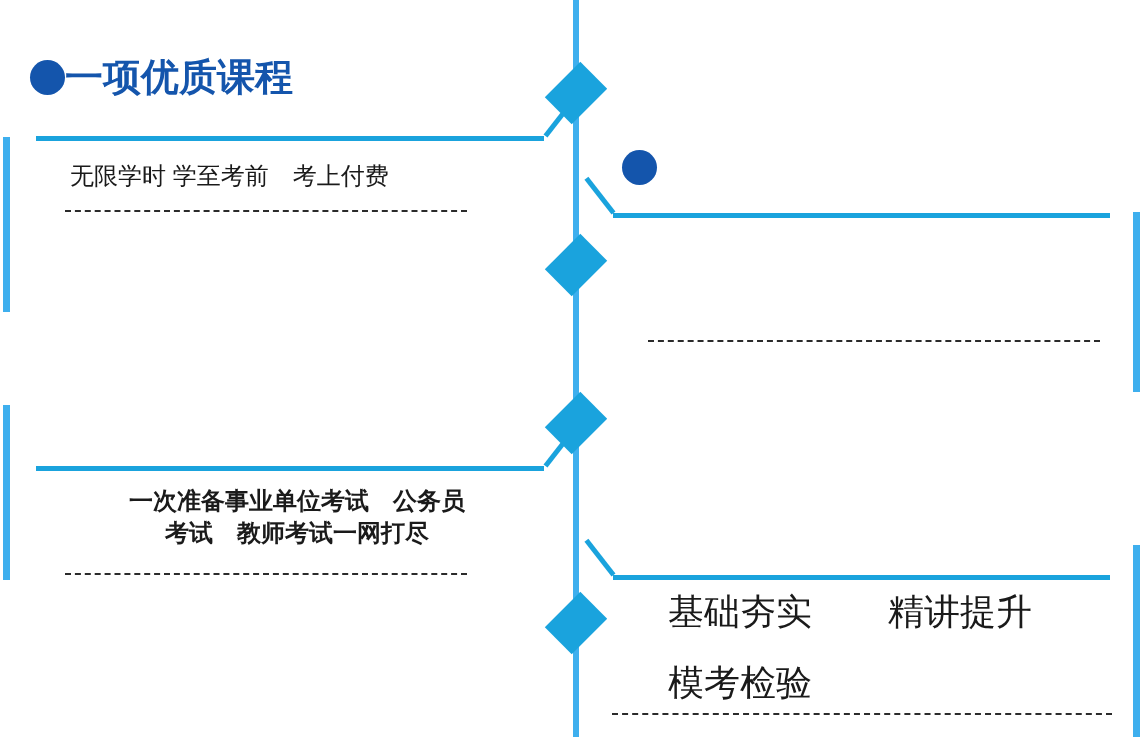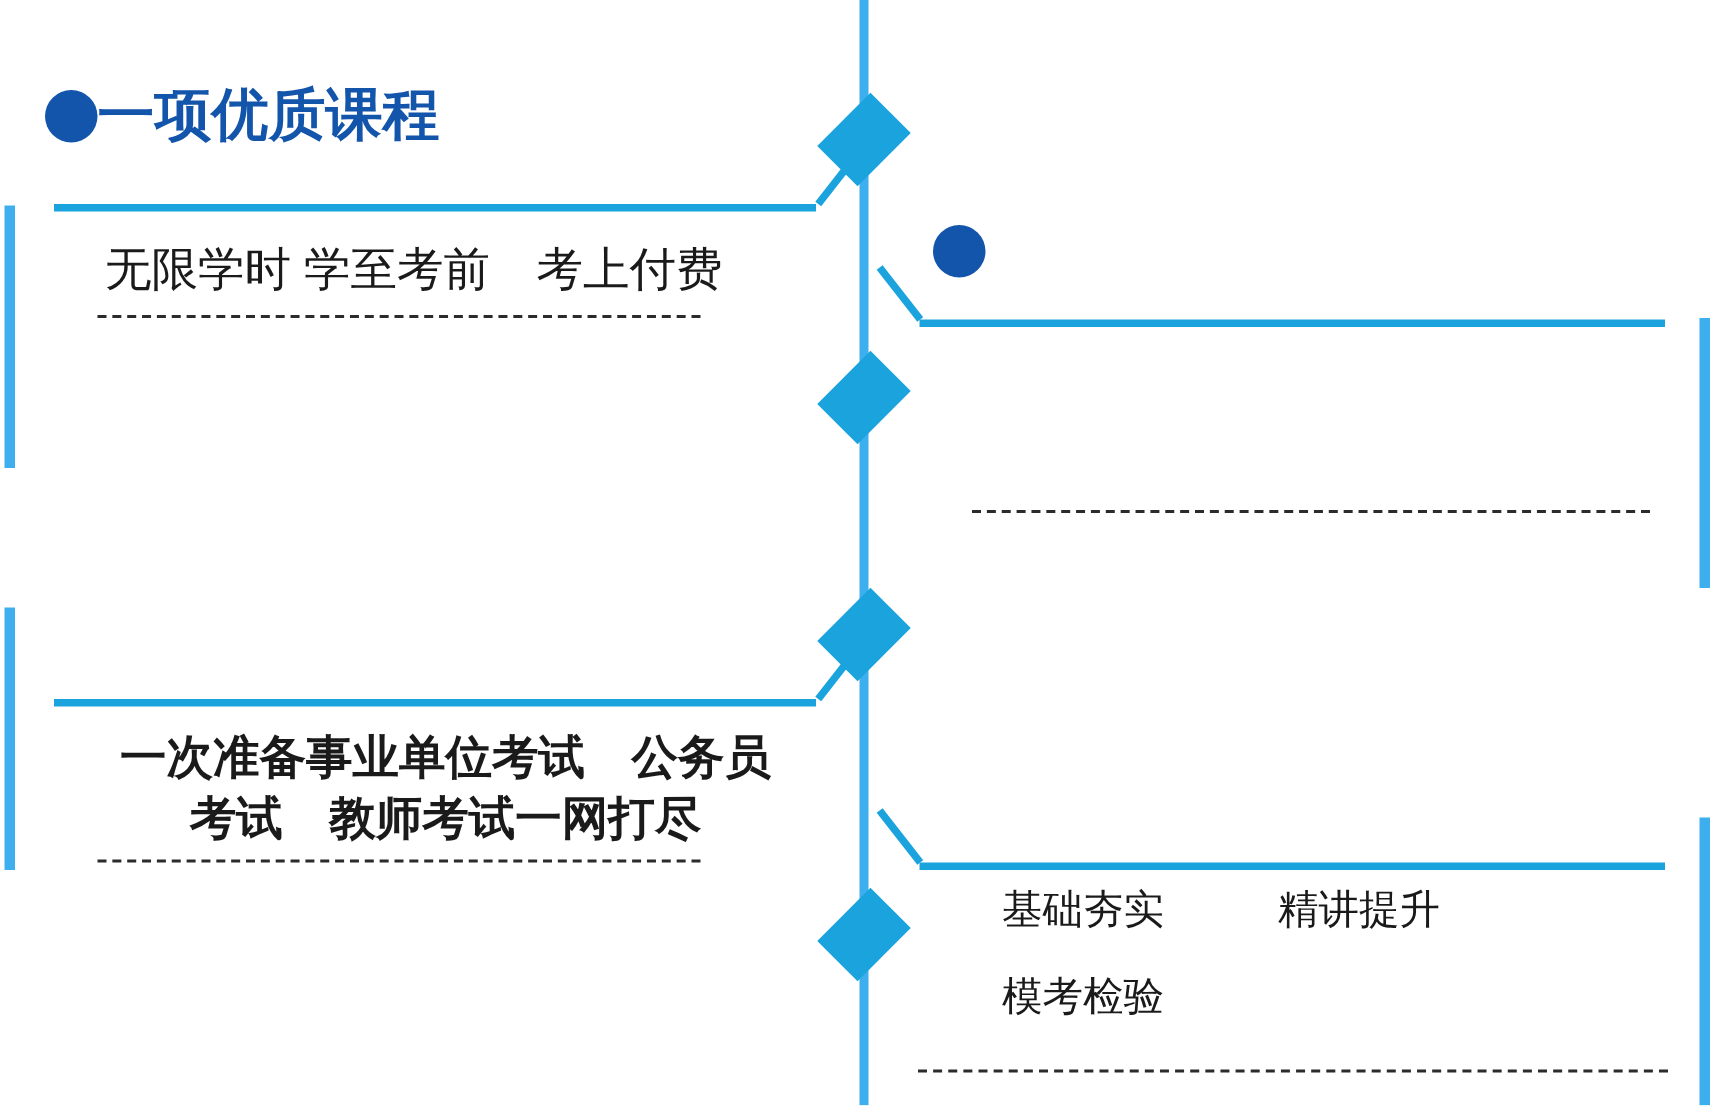--- a/index.html
+++ b/index.html
@@ -80,39 +80,39 @@
   .card-title {
     font-size: 38px;
     font-weight: bold;
     color: #1455AC;
     letter-spacing: 0px;
     line-height: 1;
     font-family: "Liberation Sans", "DejaVu Sans", sans-serif;
   }
   .card-body {
     color: #1a1a1a;
-    font-size: 31px;
+    font-size: 24px;
     line-height: 1.32;
     white-space: pre-line;
     font-family: "Liberation Sans", "DejaVu Sans", sans-serif;
   }
   .dotted {
     position: absolute;
     height: 0;
     border-top: 2px dashed #2b2b2b;
   }
 
   
   .stage-grid {
     display: grid;
     grid-template-columns: auto auto;
     column-gap: 76px;
     row-gap: 22px;
     color: #1a1a1a;
-    font-size: 27px;
+    font-size: 36px;
     white-space: nowrap;
   }
 </style>
 </head>
 <body>
 
 <div id="stage">
 
   <div class="center-spine"></div>
   <div class="side-bar left-a"></div>

